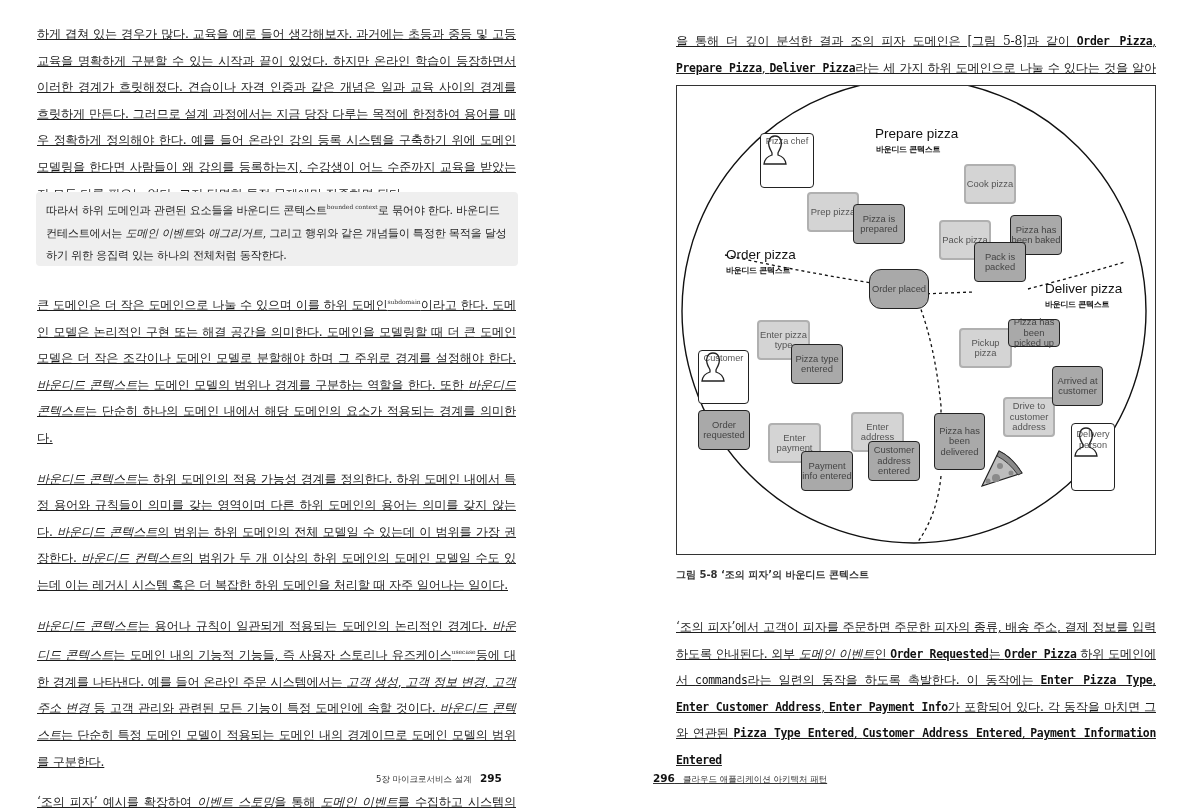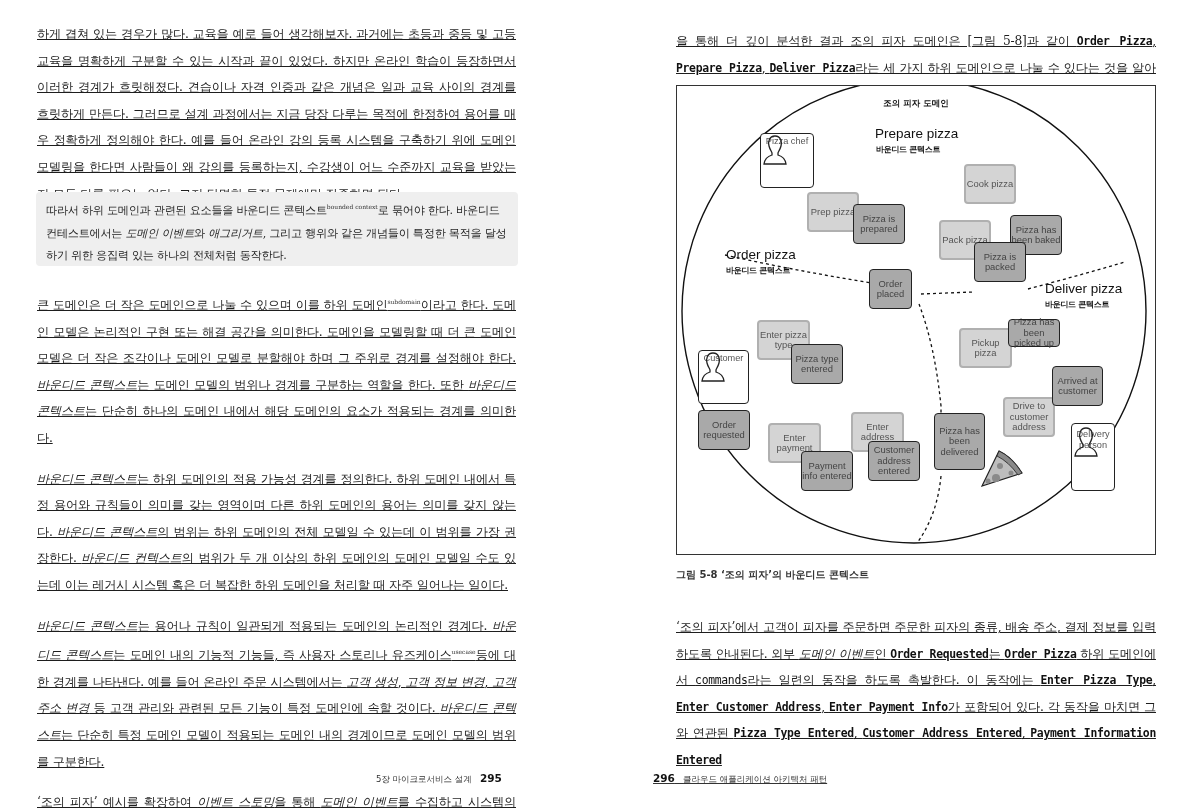--- a/index.html
+++ b/index.html
@@ -92,21 +92,20 @@
     <g transform="translate(300,365)">
       <path d="M 5 35 L 22 0 Q 35 6 45 22 Z" fill="#bdbdbd" stroke="#222" stroke-width="1.2"></path>
       <path d="M 22 0 Q 35 6 45 22 L 41 24 Q 32 11 20 5 Z" fill="#8a8a8a" stroke="#222" stroke-width="0.8"></path>
       <circle cx="23" cy="15" r="3" fill="#8a8a8a"></circle>
       <circle cx="19" cy="27" r="4" fill="#8a8a8a"></circle>
       <circle cx="34" cy="22" r="2.5" fill="#8a8a8a"></circle>
       <circle cx="11" cy="30" r="2.5" fill="#8a8a8a"></circle>
     </g>
   </svg>
 
-  <div class="fig-title">조의 피자 도메인</div>
 
   <div class="ctx-title" style="left:198px; top:40px;">Prepare pizza</div>
   <div class="ctx-sub" style="left:199px; top:58px;">바운디드 콘텍스트</div>
   <div class="ctx-title" style="left:49px; top:161px;">Order pizza</div>
   <div class="ctx-sub" style="left:49px; top:179px;">바운디드 콘텍스트</div>
   <div class="ctx-title" style="left:368px; top:195px;">Deliver pizza</div>
   <div class="ctx-sub" style="left:368px; top:213px;">바운디드 콘텍스트</div>
 
   <div class="actor" style="left:83px; top:47px; width:54px; height:55px;">
     <div>Pizza chef</div>
@@ -125,23 +124,23 @@
     <svg width="28" height="32" viewBox="0 0 28 32" style="margin-top:2px;">
         <path d="M14 2 C8 2 7 8 8 12 C9 16 11 18 11 19 L11 21 Q4 23 3 30 L25 30 Q24 23 17 21 L17 19 C17 18 19 16 20 12 C21 8 20 2 14 2 Z" fill="none" stroke="#222" stroke-width="1.3"></path>
       </svg>
   </div>
 
   <div class="sticky cmd" style="left:130px; top:106px; width:52px; height:40px;">Prep pizza</div>
   <div class="sticky evt" style="left:176px; top:118px; width:52px; height:40px;">Pizza is prepared</div>
   <div class="sticky cmd" style="left:287px; top:78px; width:52px; height:40px;">Cook pizza</div>
   <div class="sticky evt" style="left:333px; top:97px; width:52px; height:40px;margin-top:32px;">Pizza has been baked</div>
   <div class="sticky cmd" style="left:262px; top:134px; width:52px; height:40px;">Pack pizza</div>
-  <div class="sticky evt" style="left:297px; top:156px; width:52px; height:40px;">Pizza is packed</div>
+  <div class="sticky evt" style="left:297px; top:156px; width:52px; height:40px;">Pack is packed</div>
 
-  <div class="sticky evt" style="left:192px; top:183px; width:43px; height:40px;">Order placed</div>
+  <div class="sticky evt" style="left:192px; top:183px; width:60px; height:40px;border-radius:12px;">Order placed</div>
 
   <div class="sticky cmd" style="left:80px; top:234px; width:53px; height:40px;">Enter pizza type</div>
   <div class="sticky evt" style="left:114px; top:258px; width:52px; height:40px;">Pizza type entered</div>
   <div class="sticky evt" style="left:21px; top:324px; width:52px; height:40px;">Order requested</div>
   <div class="sticky cmd" style="left:91px; top:337px; width:53px; height:40px;">Enter payment</div>
   <div class="sticky evt" style="left:124px; top:365px; width:52px; height:40px;">Payment info entered</div>
   <div class="sticky cmd" style="left:174px; top:326px; width:53px; height:40px;">Enter address</div>
   <div class="sticky evt" style="left:191px; top:355px; width:52px; height:40px;">Customer address entered</div>
 
   <div class="sticky evt" style="left:257px; top:327px; width:51px; height:57px;">Pizza has been delivered</div>

